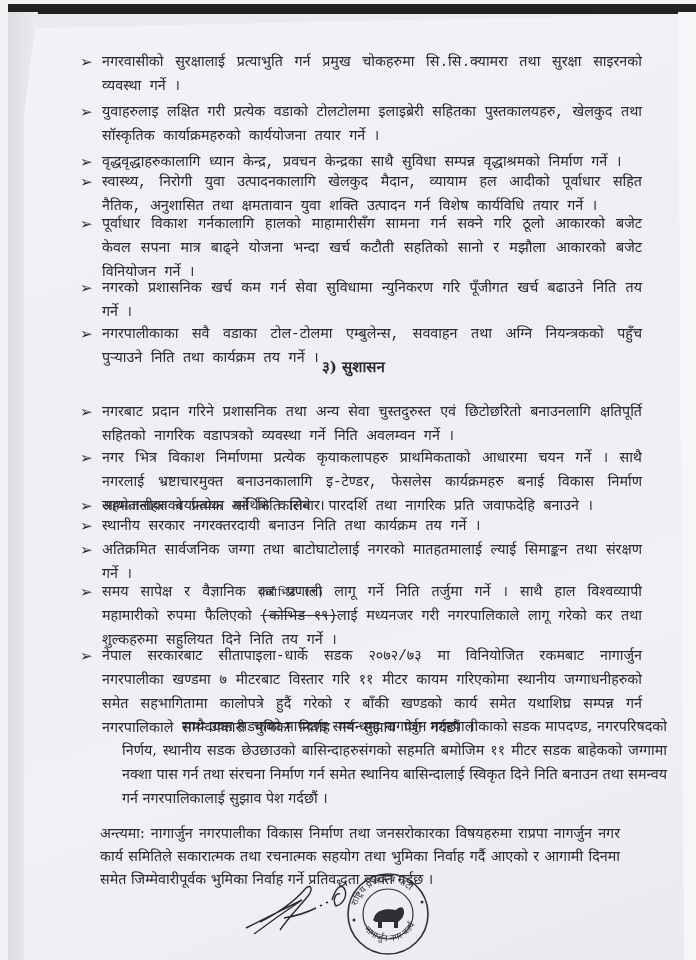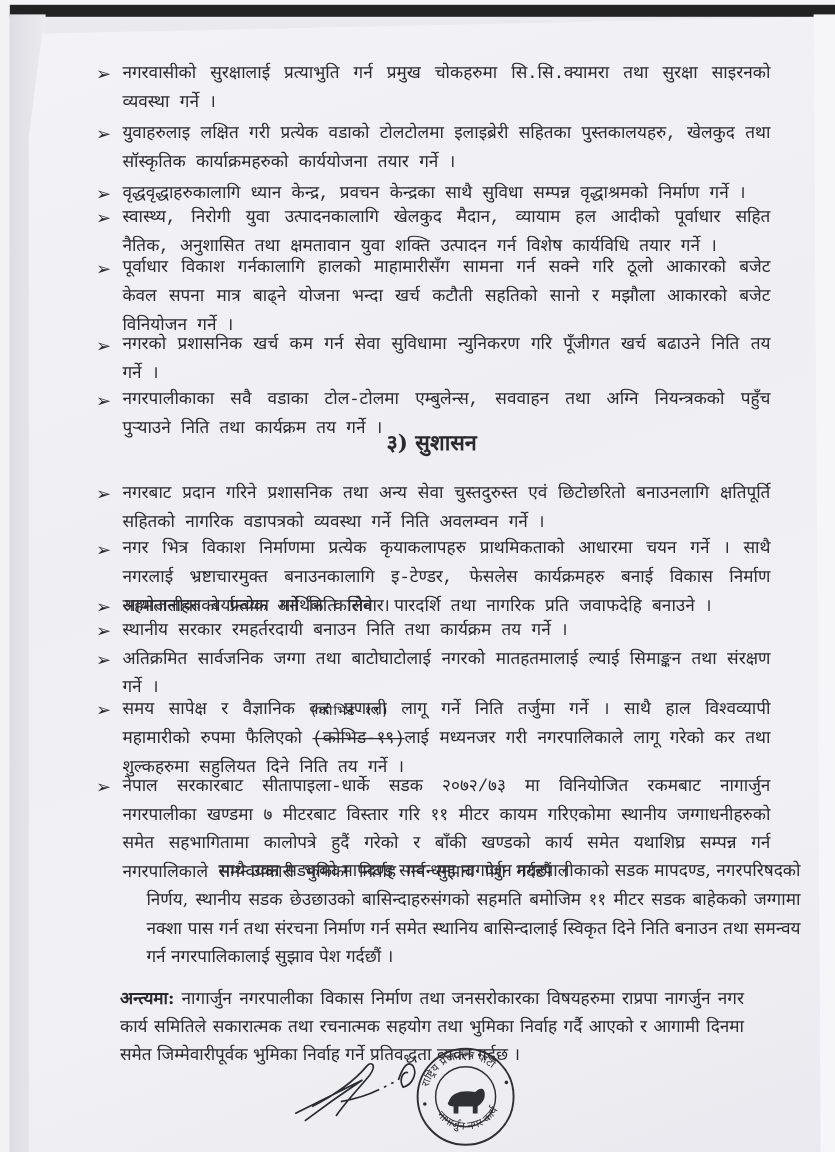--- a/index.html
+++ b/index.html
@@ -74,38 +74,38 @@
     .btext {
       display: block;
       margin-left: 20px;
       text-align: justify;
       font-family: Liberation Mono, monospace;
     }
     .heading {
       position: absolute;
       left: 322px; top: 356px;
       font-weight: bold;
-      font-size: 18px;
+      font-size: 15px;
     }
     .para {
       position: absolute;
       left: 102px;
       width: 545px;
       line-height: 24px;
       text-align: justify;
       margin-left: 20px;
     }
     .conclusion {
       position: absolute;
       left: 100px; top: 822px;
       width: 520px;
       line-height: 23px;
       text-align: justify;
     }
-    .conclusion .lead { font-weight: bold; margin-right: 6px; }
+    .conclusion .lead { font-weight: normal; margin-right: 6px; }
     .handwritten {
       font-family: "DejaVu Sans Mono", monospace;
       font-size: 11px;
       position: absolute;
       left: 258px; top: 584px;
       letter-spacing: 1px;
       color: #1e1e22;
     }
     .strike {
       text-decoration: line-through;
@@ -177,21 +177,21 @@
   <div class="bullet" style="top:446px;">
     <span class="arrow">➢</span>
     <span class="btext">नगर भित्र विकाश निर्माणमा प्रत्येक कृयाकलापहरु प्राथमिकताको आधारमा चयन गर्ने । साथै नगरलाई भ्रष्टाचारमुक्त बनाउनकालागि इ-टेण्डर, फेसलेस कार्यक्रमहरु बनाई विकास निर्माण आयोजनाहरु बर्यान्वयन गर्ने निति लिने ।</span>
   </div>
   <div class="bullet" style="top:494px;">
     <span class="arrow">➢</span>
     <span class="btext">सहमतालीकाको प्रत्येक आर्थिक कारोवार पारदर्शि तथा नागरिक प्रति जवाफदेहि बनाउने ।</span>
   </div>
   <div class="bullet" style="top:514px;">
     <span class="arrow">➢</span>
-    <span class="btext">स्थानीय सरकार रमहर्तरदायी बनाउन निति तथा कार्यक्रम तय गर्ने ।</span>
+    <span class="btext">स्थानीय सरकार नगरक्तरदायी बनाउन निति तथा कार्यक्रम तय गर्ने ।</span>
   </div>
   <div class="bullet" style="top:538px;">
     <span class="arrow">➢</span>
     <span class="btext">अतिक्रमित सार्वजनिक जग्गा तथा बाटोघाटोलाई नगरको मातहतमालाई ल्याई सिमाङ्कन तथा संरक्षण गर्ने ।</span>
   </div>
   <div class="bullet" style="top:580px;">
     <span class="arrow">➢</span>
     <span class="btext"><span>समय सापेक्ष र वैज्ञानिक कर प्रणाली लागू गर्ने निति तर्जुमा गर्ने । साथै हाल विश्वव्यापी महामारीको रुपमा फैलिएको </span><span class="strike">(कोभिड-१९)</span><span>लाई मध्यनजर गरी नगरपालिकाले लागू गरेको कर तथा शुल्कहरुमा सहुलियत दिने निति तय गर्ने ।</span></span>
   </div>
   <div class="bullet" style="top:644px;">

